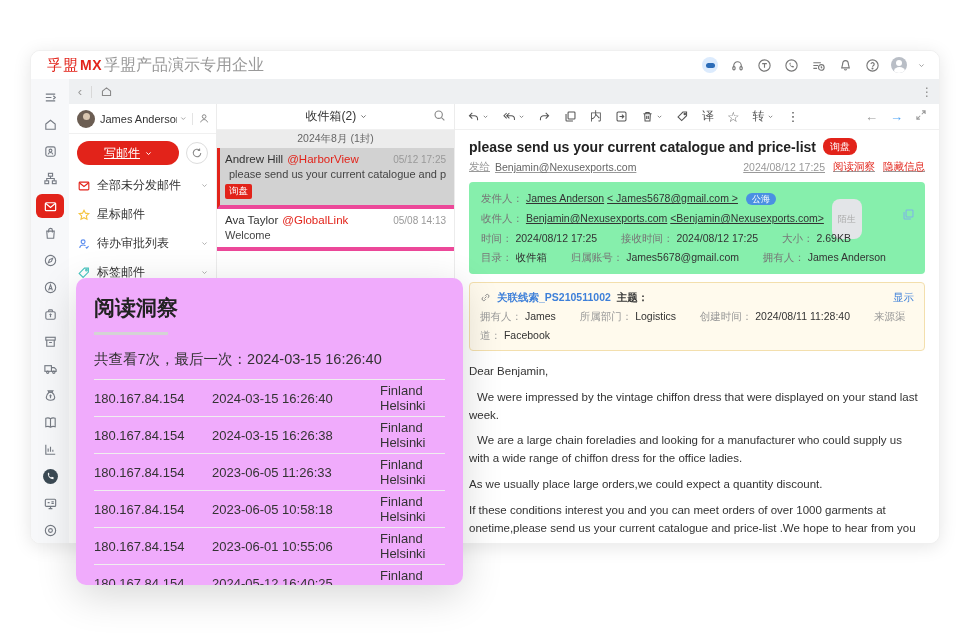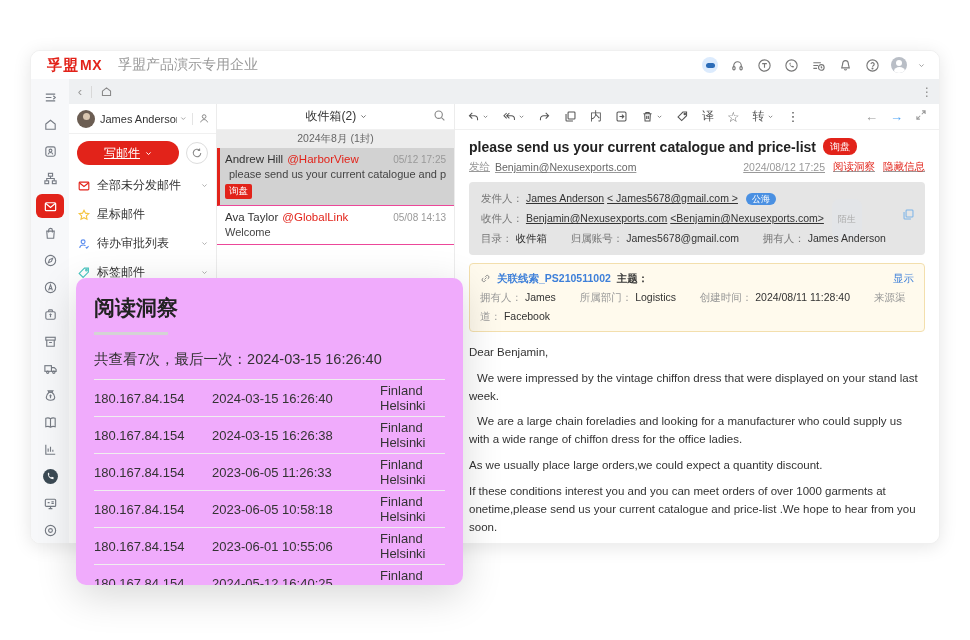--- a/index.html
+++ b/index.html
@@ -1,23 +1,23 @@
 <!DOCTYPE html>
 <html><head>
 <meta charset="utf-8">
 <style>
   * { margin:0; padding:0; box-sizing:border-box; }
   html,body { width:970px; height:640px; background:#fff; font-family:"Liberation Sans","DejaVu Sans",sans-serif; overflow:hidden; }
   .window { position:absolute; left:30px; top:50px; width:910px; height:494px; background:#fff;
             border:1px solid #f0f0f0; border-radius:10px; box-shadow:0 3px 18px rgba(0,0,0,.10); overflow:hidden; }
   
   .win-header { height:28px; display:flex; align-items:center; padding:0 14px 0 16px; background:#fff; }
-  .logo-cn { color:#e2231a; font-weight:bold; font-size:15px; letter-spacing:1px; }
+  .logo-cn { color:#e2231a; font-weight:normal; font-size:15px; letter-spacing:1px; }
   .logo-en { color:#e2231a; font-size:14px; font-weight:bold; letter-spacing:0.5px; margin-left:1px; }
-  .hd-sub { color:#999; font-size:14px; margin-left:16px; }
+  .hd-sub { color:#999; font-size:16px; margin-left:2px; }
   .hd-icons { margin-left:auto; display:flex; align-items:center; gap:11px; }
   .hico { width:16px; height:16px; display:flex; align-items:center; justify-content:center; cursor:pointer; }
   .ai-eye { width:16px; height:16px; border-radius:50%; background:#dcebfd; display:flex; align-items:center; justify-content:center; }
   .ai-eye i { display:block; width:9px; height:5px; border-radius:3px; background:#2b6cb8; }
   .avatar-sm { width:16px; height:16px; border-radius:50%; background:#b9bec6; position:relative; overflow:hidden; }
   .avatar-sm::before { content:""; position:absolute; left:5px; top:3px; width:6px; height:6px; border-radius:50%; background:#fff; }
   .avatar-sm::after { content:""; position:absolute; left:2.5px; top:10px; width:11px; height:8px; border-radius:50%; background:#fff; }
   .chev { width:7px; height:7px; display:inline-block; }
   
   .win-main { position:absolute; top:28px; left:0; right:0; bottom:0; display:flex; }
@@ -46,21 +46,21 @@
   .f-item .lbl { flex:1; white-space:nowrap; overflow:hidden; font-size:12px; }
   .badge-red { min-width:14px; height:14px; border-radius:7px; background:#e2231a; color:#fff; font-size:9px; display:flex; align-items:center; justify-content:center; padding:0 3px; }
   .badge-out { min-width:14px; height:14px; border-radius:7px; background:#fff; border:1px solid #e2231a; color:#e2231a; font-size:9px; display:flex; align-items:center; justify-content:center; }
   .status-dot { width:13px; height:13px; border-radius:50%; background:#e2231a; position:relative; flex:0 0 auto; }
   .status-dot::before { content:""; position:absolute; left:3px; top:5.5px; width:7px; height:2px; background:#fff; border-radius:1px; }
   
   .mail-list { width:238px; border-right:1px solid #ececec; display:flex; flex-direction:column; }
   .ml-header { height:26px; display:flex; align-items:center; border-bottom:1px solid #f0f0f0; padding:0 8px; }
   .ml-title { flex:1; text-align:center; font-size:12px; color:#333; cursor:pointer; }
   .group-hd { height:18px; background:#ececec; color:#666; font-size:10.5px; display:flex; align-items:center; justify-content:center; }
-  .mail-item { padding:5px 8px 6px; border-bottom:1px solid #ec4899; cursor:pointer; background:#fff; }
+  .mail-item { padding:5px 8px 6px; border-bottom:4px solid #ec4899; cursor:pointer; background:#fff; }
   .mail-item.selected { background:#d2d2d2; border-left:3px solid #e2231a; padding-left:5px; }
   .mi-top { display:flex; align-items:baseline; font-size:11.5px; }
   .mi-sender { color:#333; }
   .mi-handle { color:#e2231a; margin-left:4px; }
   .mi-time { margin-left:auto; color:#999; font-size:10px; }
   .mi-subject { display:flex; align-items:center; gap:4px; margin-top:3px; font-size:11px; color:#444; white-space:nowrap; overflow:hidden; }
   .mi-badge { display:inline-block; margin-top:4px; background:#e2231a; color:#fff; font-size:9.5px; padding:1px 4px; border-radius:2px; }
   
   .reading { flex:1; min-width:0; display:flex; flex-direction:column; }
   .rd-toolbar { height:26px; display:flex; align-items:center; padding:0 12px; border-bottom:1px solid #f0f0f0; gap:13px; color:#555; }
@@ -68,21 +68,21 @@
   .rd-nav { margin-left:auto; display:flex; align-items:center; gap:12px; font-size:13px; }
   .rd-nav .gray { color:#999; cursor:pointer; }
   .rd-nav .blue { color:#4da3f5; cursor:pointer; }
   .rd-body { flex:1; padding:8px 14px; overflow:hidden; }
   .subj-row { display:flex; align-items:center; gap:7px; margin-bottom:5px; }
   .subj { font-size:14px; font-weight:bold; color:#222; }
   .subj-badge { background:#e2231a; color:#fff; font-size:10px; padding:1.5px 7px; border-radius:8px; }
   .meta-row { display:flex; align-items:center; font-size:10.5px; color:#999; margin-bottom:8px;text-decoration:underline; }
   .meta-right { margin-left:auto; display:flex; gap:8px; align-items:center; }
   .red-link { color:#e2231a; cursor:pointer; }
-  .info-box { background:#e5e5e5; border-radius:4px; padding:7px 12px; font-size:10.5px; color:#333; position:relative; line-height:19px; }
+  .info-box { background:#86efac; border-radius:4px; padding:7px 12px; font-size:10.5px; color:#333; position:relative; line-height:19px; }
   .info-box .lab { color:#777; }
   .ulink { text-decoration:underline; color:#333; cursor:pointer; }
   .pill-blue { background:#4a90e2; color:#fff; font-size:9px; padding:1px 6px; border-radius:8px; margin-left:5px; }
   .pill-gray { background:#e3e5e8; color:#aaa; font-size:9px; padding:15px 6px; border-radius:8px; margin-left:5px; }
   .gap18 { display:inline-block; width:18px; }
   .copy-ico { position:absolute; right:10px; top:26px; cursor:pointer; }
   .lead-box { margin-top:8px; background:#fffaed; border:1px solid #f3dfad; border-radius:4px; padding:5px 10px; font-size:10.5px; line-height:19px; }
   .lead-r1 { display:flex; align-items:center; gap:6px; }
   .lead-title { color:#3d7fd9; font-weight:bold; cursor:pointer; }
   .lead-subj { color:#333; font-weight:bold; }
@@ -496,20 +496,30 @@
                 <span class="ulink">&lt; James5678@gmail.com &gt;</span>
                 <span class="pill-blue">公海</span>
               </div>
               <div>
                 <span class="lab">收件人：</span>
                 <span class="ulink">Benjamin@Nexusexports.com</span>
                 <span class="ulink">&lt;Benjamin@Nexusexports.com&gt;</span>
                 <span class="pill-gray">陌生</span>
               </div>
               <div>
+                <span class="lab">时间：</span>
+                <span>2024/08/12 17:25</span>
+                <span class="gap18"></span>
+                <span class="lab">接收时间：</span>
+                <span>2024/08/12 17:25</span>
+                <span class="gap18"></span>
+                <span class="lab">大小：</span>
+                <span>2.69KB</span>
+              </div>
+              <div>
                 <span class="lab">目录：</span>
                 <span>收件箱</span>
                 <span class="gap18"></span>
                 <span class="lab">归属账号：</span>
                 <span>James5678@gmail.com</span>
                 <span class="gap18"></span>
                 <span class="lab">拥有人：</span>
                 <span>James Anderson</span>
               </div>
               <span class="copy-ico">

